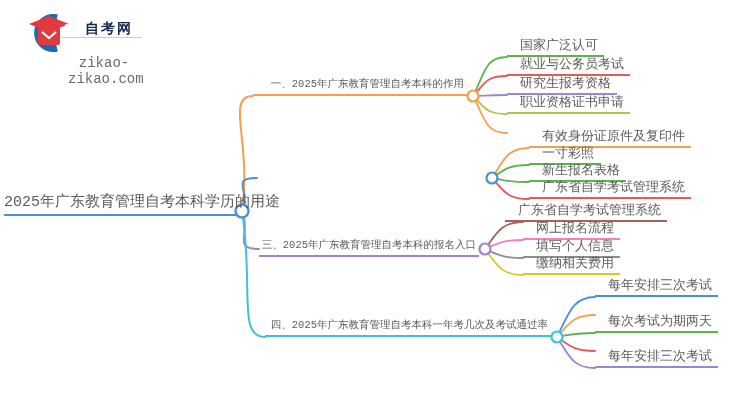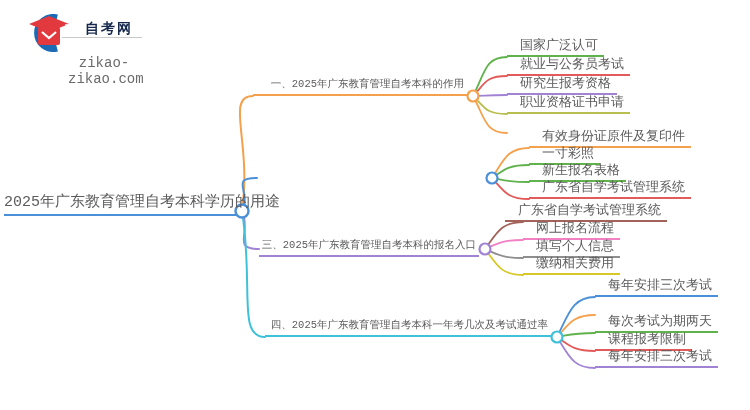--- a/index.html
+++ b/index.html
@@ -106,16 +106,15 @@
   <div class="node leaf-node" style="left: 529px; top: 164px; border-bottom-color: rgb(96, 178, 76);">新生报名表格</div>
   <div class="node leaf-node" style="left: 529px; top: 181px; border-bottom-color: rgb(226, 90, 90);">广东省自学考试管理系统</div>
 
   <div class="node leaf-node" style="left: 505px; top: 204px; border-bottom-color: rgb(163, 98, 90);">广东省自学考试管理系统</div>
   <div class="node leaf-node" style="left: 523px; top: 222px; border-bottom-color: rgb(242, 128, 196);">网上报名流程</div>
   <div class="node leaf-node" style="left: 523px; top: 240px; border-bottom-color: rgb(143, 143, 143);">填写个人信息</div>
   <div class="node leaf-node" style="left: 523px; top: 257px; border-bottom-color: rgb(214, 200, 37);">缴纳相关费用</div>
 
   <div class="node leaf-node" style="left: 595px; top: 279px; border-bottom-color: rgb(74, 144, 217);">每年安排三次考试</div>
   <div class="node leaf-node" style="left: 595px; top: 315px; border-bottom-color: rgb(96, 178, 76);">每次考试为期两天</div>
-  <div class="node leaf-node" style="left: 595px; top: 333px; border-bottom-color: rgb(226, 90, 90);">课程报考限制</div>
   <div class="node leaf-node" style="left: 595px; top: 350px; border-bottom-color: rgb(161, 131, 214);">每年安排三次考试</div>
 
 </div>
 
 </body></html>

